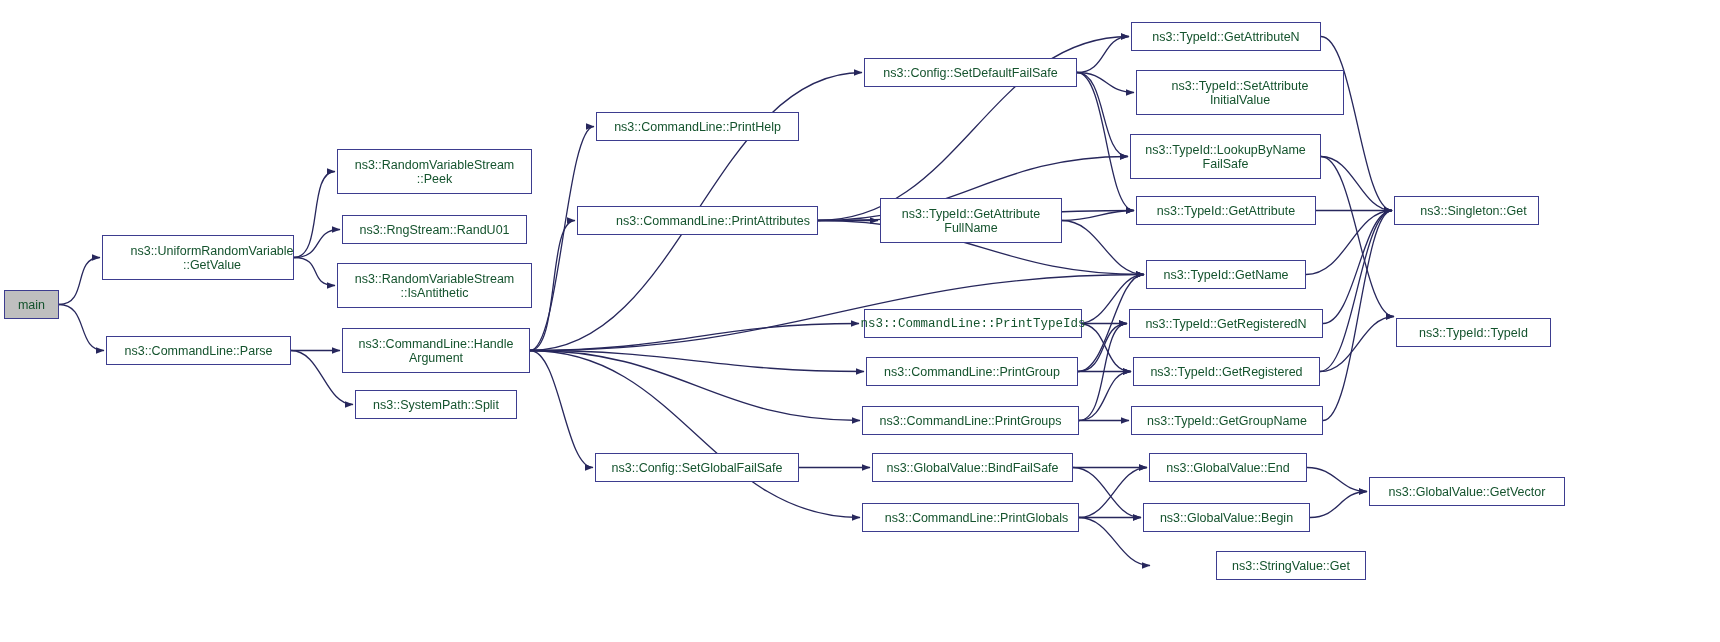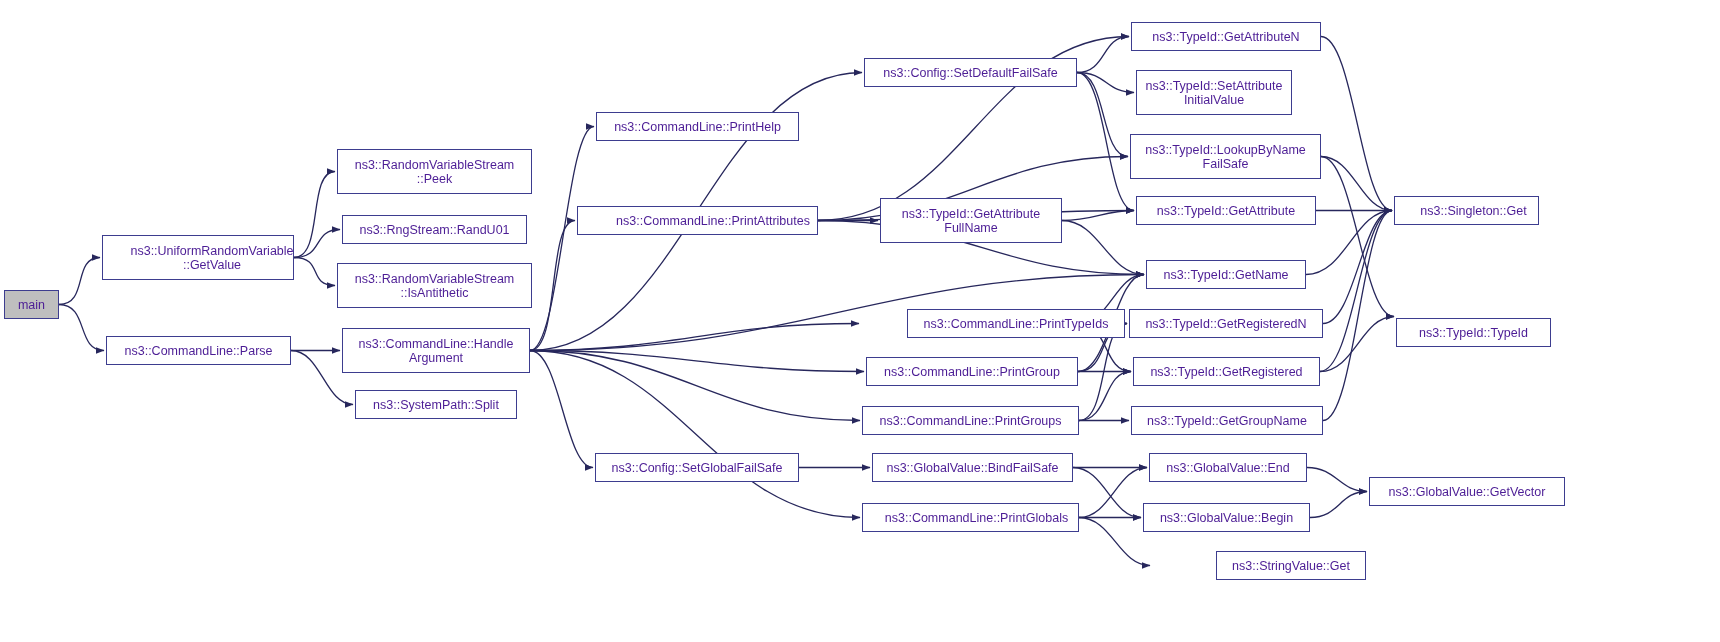--- a/index.html
+++ b/index.html
@@ -20,21 +20,21 @@
     left: 0;
     top: 0;
     width: 1720px;
     height: 642px;
   }
   .node {
     position: absolute;
     box-sizing: border-box;
     border: 1px solid #3d3d8f;
     background: #ffffff;
-    color: #4c1d95;
+    color: #14532d;
     font-size: 12.5px;
     line-height: 14px;
     display: flex;
     align-items: center;
     justify-content: center;
     text-align: center;
     white-space: pre-line;
     z-index: 3;
   }
   .node.root {
@@ -120,27 +120,27 @@
 ::IsAntithetic</div>
       <div class="node" style="left: 342px; top: 328px; width: 188px; height: 45px;">ns3::CommandLine::Handle
 Argument</div>
       <div class="node" style="left: 355px; top: 390px; width: 162px; height: 29px;">ns3::SystemPath::Split</div>
       <div class="node" style="left: 596px; top: 112px; width: 203px; height: 29px;">ns3::CommandLine::PrintHelp</div>
       <div class="node" style="left: 577px; top: 206px; width: 241px; height: 29px; padding-left: 31px;">ns3::CommandLine::PrintAttributes</div>
       <div class="node" style="left: 595px; top: 453px; width: 204px; height: 29px;">ns3::Config::SetGlobalFailSafe</div>
       <div class="node" style="left: 864px; top: 58px; width: 213px; height: 29px;">ns3::Config::SetDefaultFailSafe</div>
       <div class="node" style="left: 880px; top: 198px; width: 182px; height: 45px;">ns3::TypeId::GetAttribute
 FullName</div>
-      <div class="node" style="left: 907px; top: 309px; width: 218px; height: 29px;">ns3::CommandLine::PrintTypeIds</div>
+      <div class="node" style="left: 864px; top: 309px; width: 218px; height: 29px; font-family: Liberation Mono, monospace;">ns3::CommandLine::PrintTypeIds</div>
       <div class="node" style="left: 866px; top: 357px; width: 212px; height: 29px;">ns3::CommandLine::PrintGroup</div>
       <div class="node" style="left: 862px; top: 406px; width: 217px; height: 29px;">ns3::CommandLine::PrintGroups</div>
       <div class="node" style="left: 872px; top: 453px; width: 201px; height: 29px;">ns3::GlobalValue::BindFailSafe</div>
       <div class="node" style="left: 862px; top: 503px; width: 217px; height: 29px; padding-left: 12px;">ns3::CommandLine::PrintGlobals</div>
       <div class="node" style="left: 1131px; top: 22px; width: 190px; height: 29px;">ns3::TypeId::GetAttributeN</div>
-      <div class="node" style="left: 1136px; top: 70px; width: 156px; height: 45px;">ns3::TypeId::SetAttribute
+      <div class="node" style="left: 1136px; top: 70px; width: 208px; height: 45px;">ns3::TypeId::SetAttribute
 InitialValue</div>
       <div class="node" style="left: 1130px; top: 134px; width: 191px; height: 45px;">ns3::TypeId::LookupByName
 FailSafe</div>
       <div class="node" style="left: 1136px; top: 196px; width: 180px; height: 29px;">ns3::TypeId::GetAttribute</div>
       <div class="node" style="left: 1146px; top: 260px; width: 160px; height: 29px;">ns3::TypeId::GetName</div>
       <div class="node" style="left: 1129px; top: 309px; width: 194px; height: 29px;">ns3::TypeId::GetRegisteredN</div>
       <div class="node" style="left: 1133px; top: 357px; width: 187px; height: 29px;">ns3::TypeId::GetRegistered</div>
       <div class="node" style="left: 1131px; top: 406px; width: 192px; height: 29px;">ns3::TypeId::GetGroupName</div>
       <div class="node" style="left: 1149px; top: 453px; width: 158px; height: 29px;">ns3::GlobalValue::End</div>
       <div class="node" style="left: 1143px; top: 503px; width: 167px; height: 29px;">ns3::GlobalValue::Begin</div>

